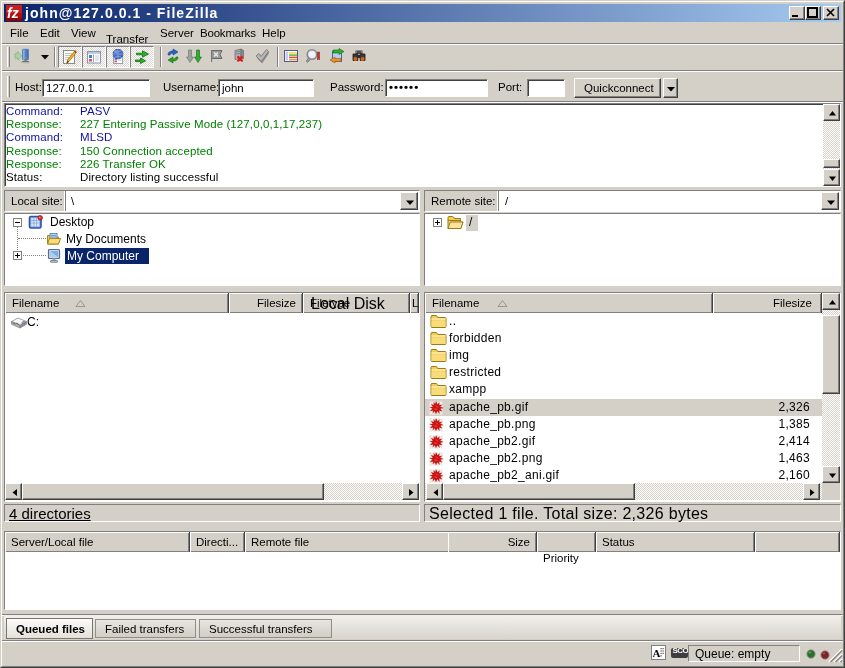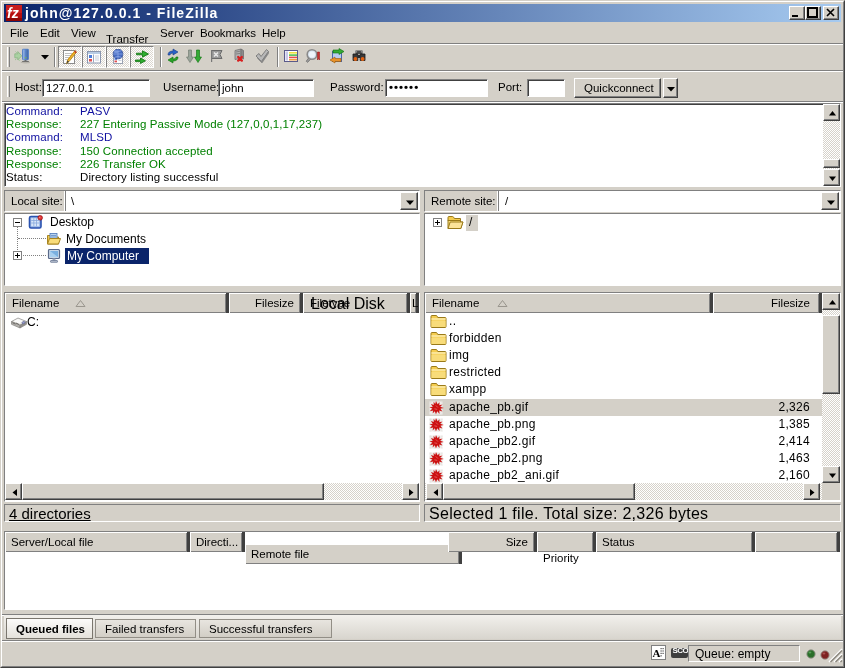--- a/index.html
+++ b/index.html
@@ -10,21 +10,21 @@
   .frameo{inset:0;border:1px solid;border-color:#d4d0c8 #404040 #404040 #d4d0c8;}
   .framei{inset:1px;border:1px solid;border-color:#fff #808080 #808080 #fff;}
   .sunk{border:1px solid;border-color:#808080 #fff #fff #808080;box-shadow:inset 1px 1px 0 #404040;background:#fff;}
   .sunk1{border:1px solid;border-color:#808080 #fff #fff #808080;background:#fff;}
   .rais{border:1px solid;border-color:#fff #404040 #404040 #fff;box-shadow:inset -1px -1px 0 #808080;background:#d4d0c8;}
   .etch{height:2px;border-top:1px solid #808080;border-bottom:1px solid #fff;}
   .grip{width:3px;border-left:1px solid #fff;border-right:1px solid #808080;}
   .vsep{width:2px;border-left:1px solid #808080;border-right:1px solid #fff;}
   .dith{background:repeating-conic-gradient(#fff 0 25%,#d6d2ca 0 50%) 0 0/2px 2px;}
   .sbbtn{background:#d4d0c8;border:1px solid;border-color:#fff #404040 #404040 #fff;box-shadow:inset -1px -1px 0 #808080,inset 1px 1px 0 #d4d0c8;}
-  .hcell{background:#d4d0c8;border-right:3px solid #404040;box-shadow:inset 1px 1px 0 #fff,inset -1px -1px 0 #808080;height:20px;}
+  .hcell{background:#d4d0c8;border-right:1px solid #404040;box-shadow:inset 1px 1px 0 #fff,inset -1px -1px 0 #808080;height:20px;}
   .hcell span{position:static;}
   .row{height:17px;font-size:12px;line-height:17px;white-space:nowrap;letter-spacing:0.3px;}
   .logl{left:1px;height:13px;font-size:11.5px;line-height:13px;white-space:nowrap;letter-spacing:0.1px;}
   .logl i{position:absolute;left:0;font-style:normal;}
   .logl b{position:absolute;left:74px;font-weight:normal;}
   .pm{width:9px;height:9px;background:#fff;border:1px solid #808080;}
   .pm i{position:absolute;left:1px;top:3px;width:5px;height:1px;background:#000;}
   .pm b{position:absolute;left:3px;top:1px;width:1px;height:5px;background:#000;}
   .tgl{top:1px;width:24px;height:22px;border:1px solid;border-color:#808080 #fff #fff #808080;background:repeating-conic-gradient(#fffefd 0 25%,#dbd7d0 0 50%) 0 0/2px 2px;}
   .tab{height:19px;background:linear-gradient(#e8e5df,#d2cec6);border:1px solid #928e86;}
@@ -566,21 +566,21 @@
     <span class="t" style="left:4px;top:2px;font-size:16px;letter-spacing:0.3px;">Selected 1 file. Total size: 2,326 bytes</span>
   </div>
 
   <div id="queue" class="sunk1" style="left:4px;top:531px;width:837px;height:79px;">
     <div class="hcell" style="left:0;top:0;width:185px;">
         <span class="t" style="left:6px;top:3px;">Server/Local file</span>
       </div>
     <div class="hcell" style="left:185px;top:0;width:55px;">
         <span class="t" style="left:6px;top:3px;">Directi...</span>
       </div>
-    <div class="hcell" style="left:240px;top:0;width:217px;margin-top:12px;">
+    <div class="hcell" style="left:240px;top:0;width:217px;">
         <span class="t" style="left:6px;top:3px;">Remote file</span>
       </div>
     <div class="hcell" style="left:443px;top:0;width:89px;">
         <span class="t" style="right:6px;top:3px;">Size</span>
       </div>
     <div class="hcell" style="left:532px;top:0;width:59px;">
         <span class="t" style="left:6px;top:19px;">Priority</span>
       </div>
     <div class="hcell" style="left:591px;top:0;width:159px;">
         <span class="t" style="left:6px;top:3px;">Status</span>

